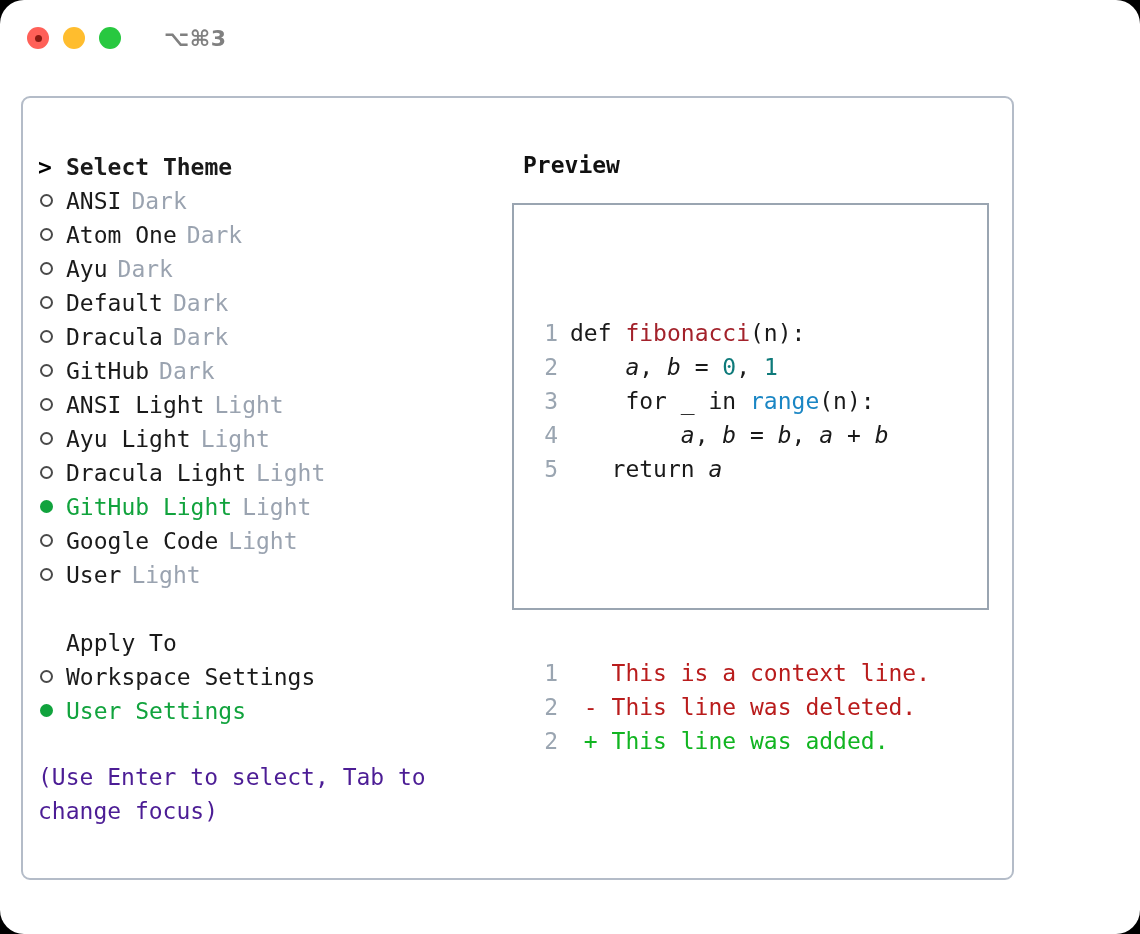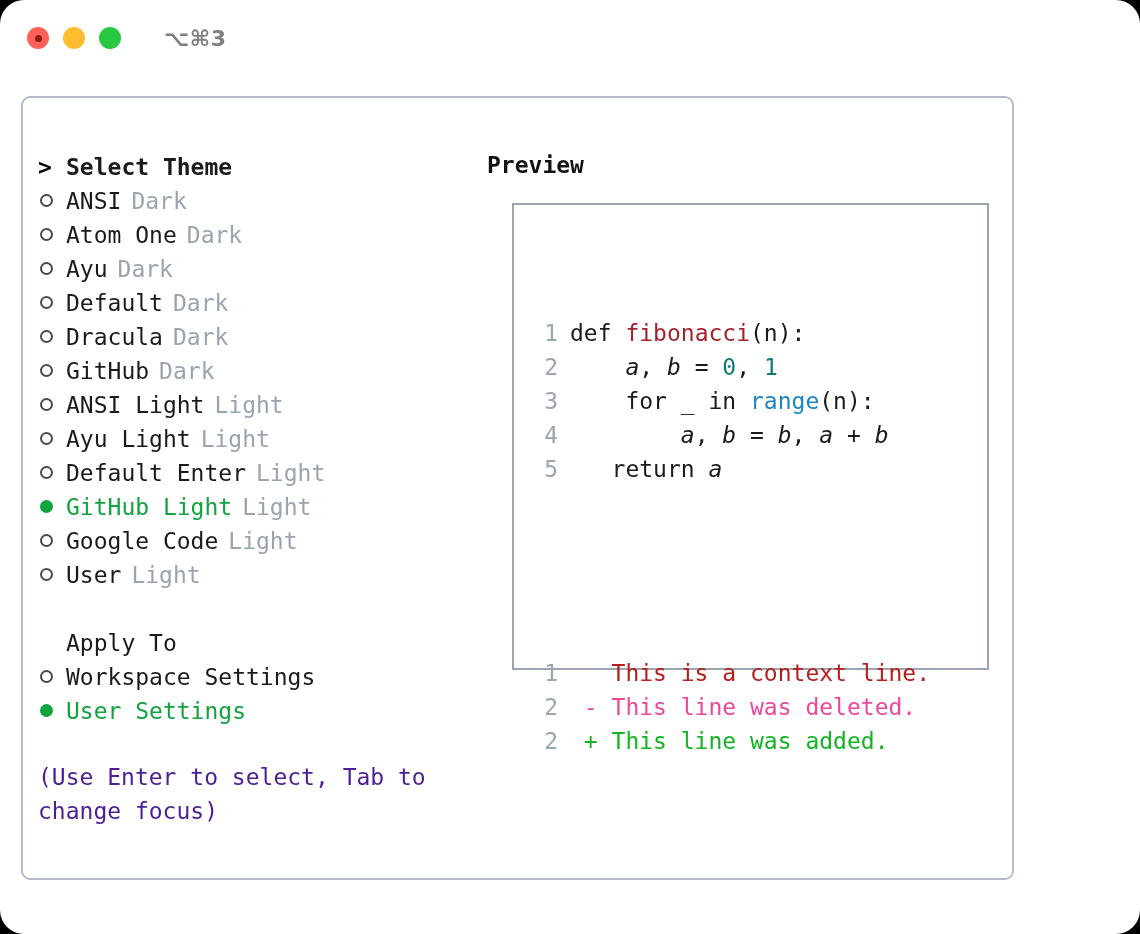--- a/index.html
+++ b/index.html
@@ -146,37 +146,37 @@
     top: 662px;
     width: 420px;
     color: #4c1d95;
     font-size: 23px;
     line-height: 34px;
   }
 
   
   .right-col {
     position: absolute;
-    left: 464px;
+    left: 500px;
     top: 52px;
     width: 490px;
   }
   .preview-title {
     font-size: 23px;
     font-weight: bold;
     color: #111111;
     line-height: 30px;
   }
 
   .preview-box {
     position: absolute;
     left: 489px;
     top: 105px;
     width: 477px;
-    height: 467px;
+    height: 407px;
     border: 2px solid #9aa5b1;
     background: #ffffff;
   }
 
   .code {
     position: absolute;
     left: 16px;
     top: 43px;
     font-size: 23px;
     line-height: 34px;
@@ -190,21 +190,21 @@
     color: #9aa5b1;
     margin-right: 12px;
   }
   .tok-plain { color: #1a1a1a; }
   .tok-fn    { color: #a3222b; }
   .tok-num   { color: #0e7a7a; }
   .tok-call  { color: #1a86c4; }
   .tok-var   { color: #1a1a1a; font-style: italic; }
 
   .diff-ctx { color: #b91c1c; }
-  .diff-del { color: #ec4899; text-align: right; }
+  .diff-del { color: #b91c1c; text-align: right; }
   .diff-add { color: #11b521; }
   .blank-line { display: block; height: 34px; }
 </style>
 </head>
 <body>
 
 <div class="window">
 
   <div class="titlebar">
     <div class="dots">
@@ -279,21 +279,21 @@
               <span class="marker marker-bullet">
                 <span class="circ"></span>
               </span>
               <span class="label">Ayu Light</span>
               <span class="badge">Light</span>
             </div>
             <div class="row">
               <span class="marker marker-bullet">
                 <span class="circ"></span>
               </span>
-              <span class="label">Default Enter</span>
+              <span class="label">Dracula Light</span>
               <span class="badge">Light</span>
             </div>
             <div class="row">
               <span class="marker marker-bullet filled">
                 <span class="circ"></span>
               </span>
               <span class="label sel">GitHub Light</span>
               <span class="badge">Light</span>
             </div>
             <div class="row">

